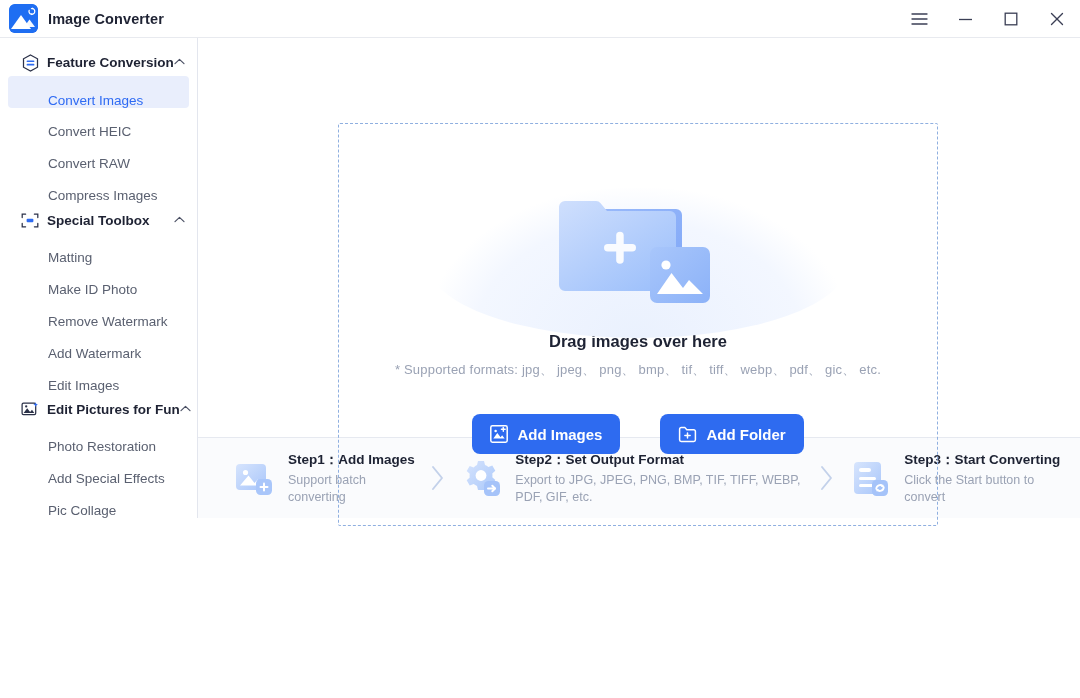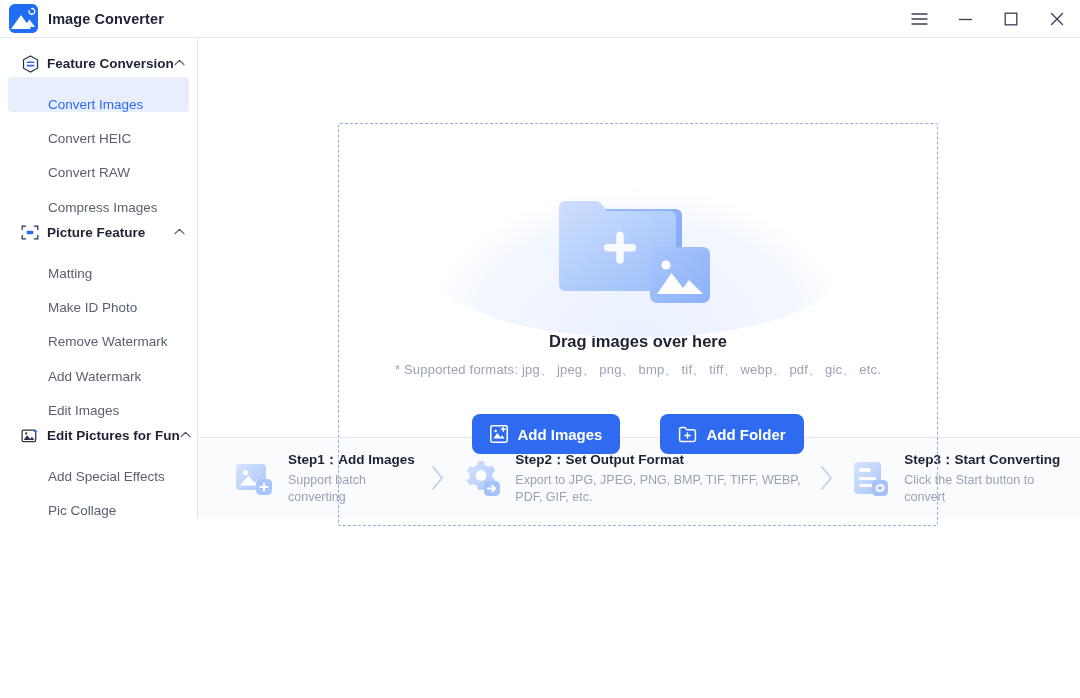--- a/index.html
+++ b/index.html
@@ -303,21 +303,21 @@
           <svg width="18" height="15" viewBox="0 0 18 15">
             <g fill="none" stroke="#2b3148" stroke-width="1.25" stroke-linecap="round">
               <path d="M1.2 4.6 L1.2 1.2 L4.6 1.2"></path>
               <path d="M13.4 1.2 L16.8 1.2 L16.8 4.6"></path>
               <path d="M16.8 10.4 L16.8 13.8 L13.4 13.8"></path>
               <path d="M4.6 13.8 L1.2 13.8 L1.2 10.4"></path>
             </g>
             <rect x="5.6" y="5.7" width="6.8" height="3.6" rx="1" fill="#2e6bf0"></rect>
           </svg>
         </span>
-        <span class="group-title">Picture Feature</span>
+        <span class="group-title">Special Toolbox</span>
         <span class="chev">
           <svg width="11" height="7" viewBox="0 0 11 7">
               <path d="M1 5.6 L5.5 1.4 L10 5.6" fill="none" stroke="currentColor" stroke-width="1.2" stroke-linecap="round" stroke-linejoin="round"></path>
             </svg>
         </span>
       </div>
       <div class="nav-item">
         <span>Matting</span>
       </div>
       <div class="nav-item">
@@ -341,20 +341,23 @@
             <circle cx="5.2" cy="5.4" r="1.15" fill="#2b3148"></circle>
             <path d="M14.6 1.2 L15.3 2.9 L17 3.6 L15.3 4.3 L14.6 6 L13.9 4.3 L12.2 3.6 L13.9 2.9 Z" fill="#2e6bf0"></path>
           </svg>
         </span>
         <span class="group-title">Edit Pictures for Fun</span>
         <span class="chev">
           <svg width="11" height="7" viewBox="0 0 11 7">
               <path d="M1 5.6 L5.5 1.4 L10 5.6" fill="none" stroke="currentColor" stroke-width="1.2" stroke-linecap="round" stroke-linejoin="round"></path>
             </svg>
         </span>
+      </div>
+      <div class="nav-item">
+        <span>Photo Restoration</span>
       </div>
       <div class="nav-item">
         <span>Add Special Effects</span>
       </div>
       <div class="nav-item">
         <span>Pic Collage</span>
       </div>
     </nav>
 
     <main class="main">

